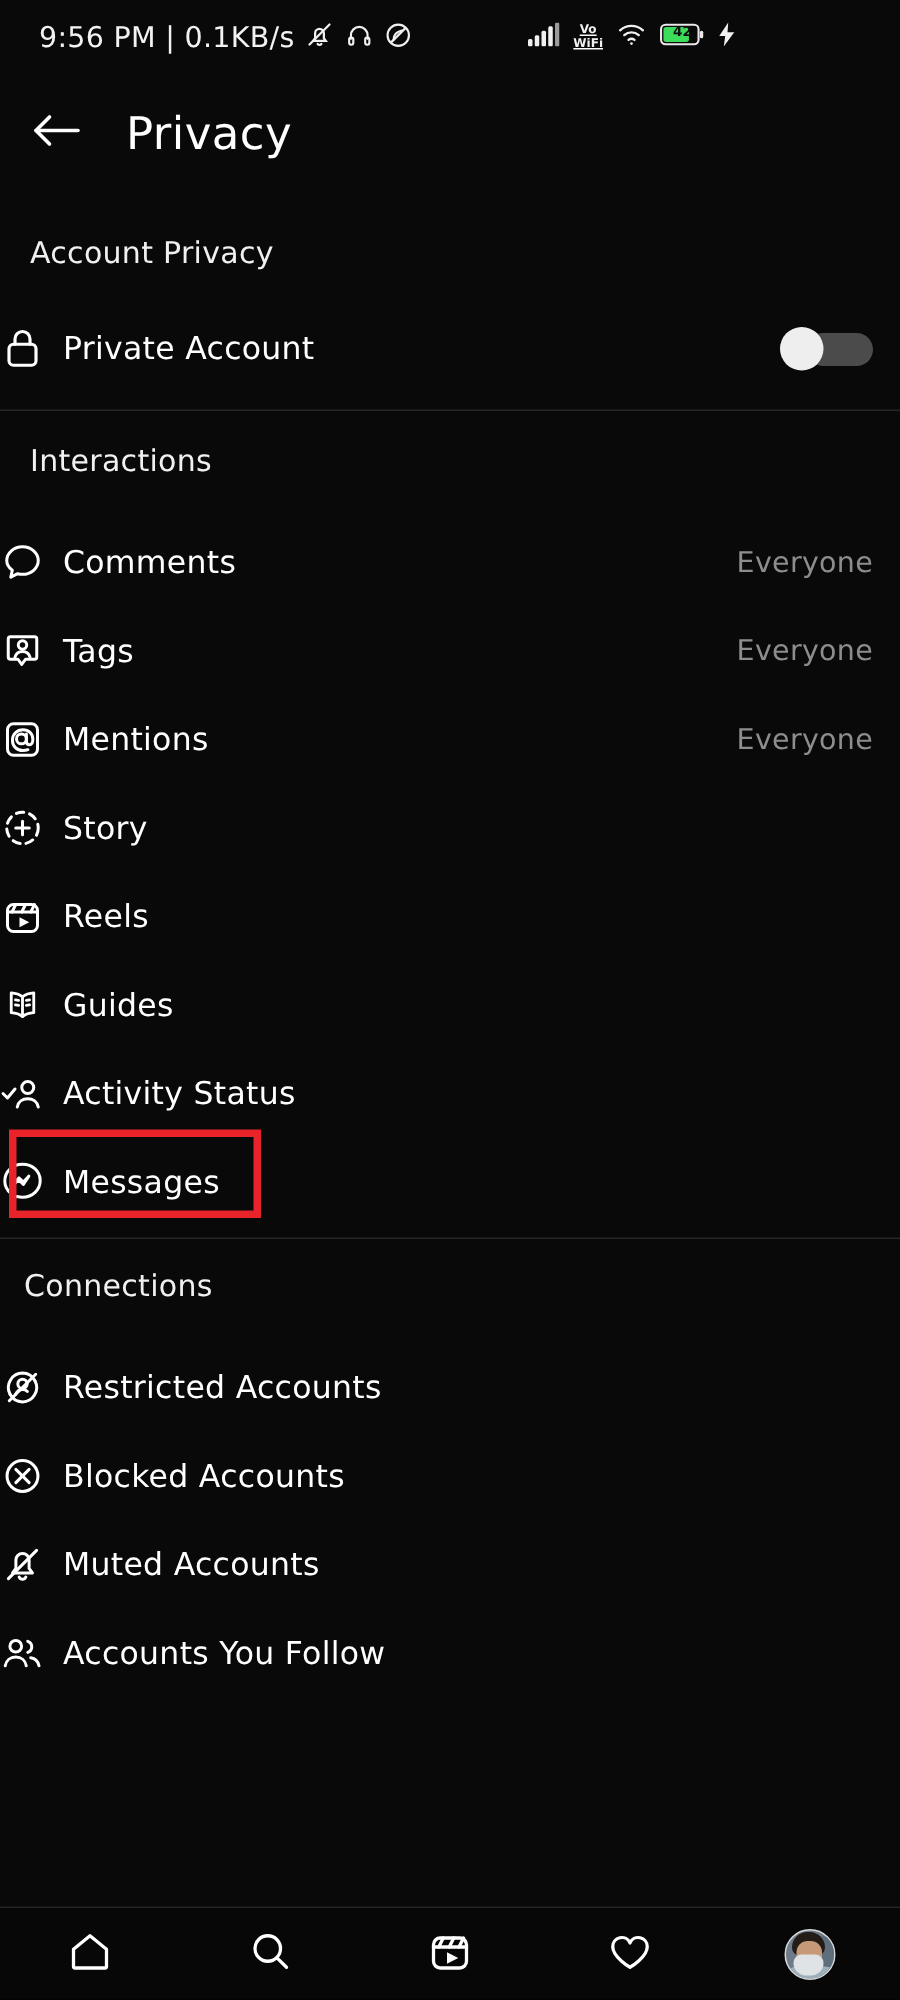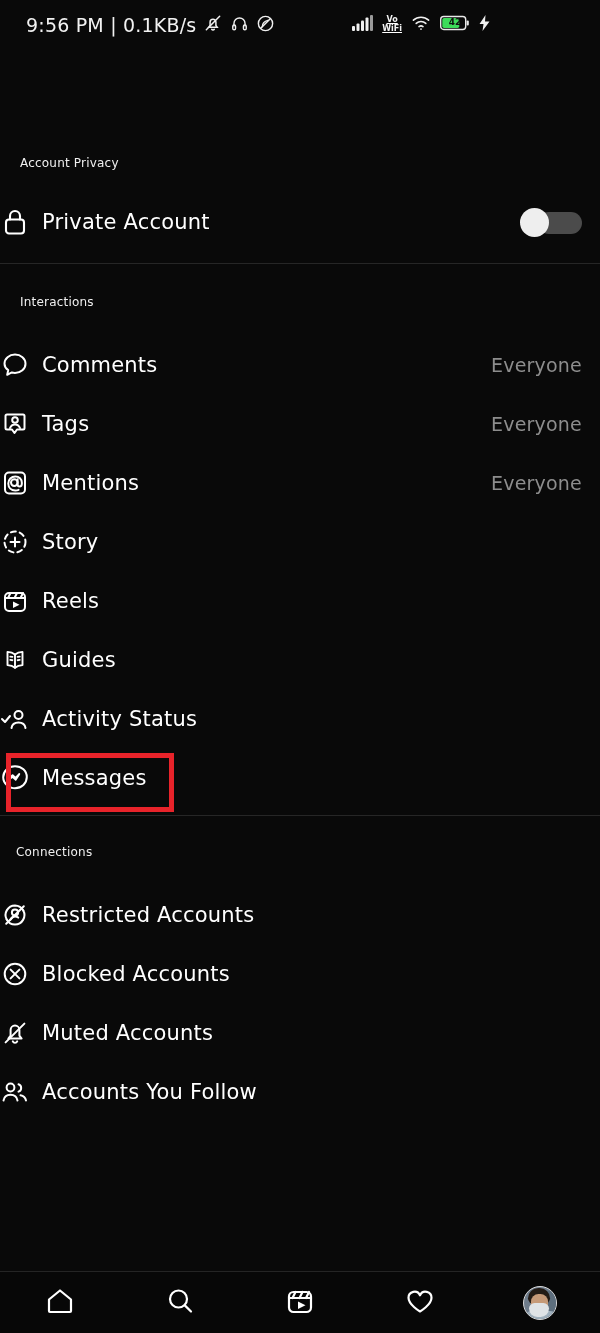--- a/index.html
+++ b/index.html
@@ -54,21 +54,21 @@
     display: flex; align-items: center; justify-content: center;
     cursor: pointer;
   }
   .appbar-title {
     font-size: 30px; color: #fff; margin-left: 18px;
     letter-spacing: .3px;
   }
 
   
   .section-header {
-    font-size: 12px; color: #f0f0f0;
+    font-size: 20px; color: #f0f0f0;
     padding-left: 20px;
     letter-spacing: .2px;
   }
   .divider {
     width: 100%; height: 1px; background: #262626;
   }
   .row {
     position: relative;
     display: flex; align-items: center;
     height: 59px;
@@ -224,20 +224,31 @@
         <span class="batt-text">42</span>
       </span>
       <span class="sb-icon">
         <svg width="11" height="16" viewBox="0 0 11 16" fill="#f0f0f0">
           <polygon points="6.5,0 0.5,9 4.5,9 3.5,16 10.5,6.5 6,6.5"></polygon>
         </svg>
       </span>
     </div>
   </div>
 
+  <div class="appbar">
+    <div class="back-btn">
+      <span>
+        <svg width="34" height="26" viewBox="0 0 34 26" fill="none" stroke="#ffffff" stroke-width="2.4" stroke-linecap="round" stroke-linejoin="round">
+          <line x1="31" y1="13" x2="3" y2="13"></line>
+          <polyline points="12,4 3,13 12,22"></polyline>
+        </svg>
+      </span>
+    </div>
+    <div class="appbar-title">Privacy</div>
+  </div>
 
   <div style="position:absolute; top:128px; left:0; width:600px;">
     <div class="section-header" style="padding-top:28px;">Account Privacy</div>
     <div style="height:22px"></div>
     <div class="row">
       <span class="row-icon">
         <svg width="26" height="28" viewBox="0 0 26 28" fill="none" stroke="#ffffff" stroke-width="2.1" stroke-linecap="round" stroke-linejoin="round">
           <rect x="4" y="11.5" width="18" height="14" rx="3"></rect>
           <path d="M8 11.5V8a5 5 0 0 1 10 0v3.5"></path>
         </svg>

